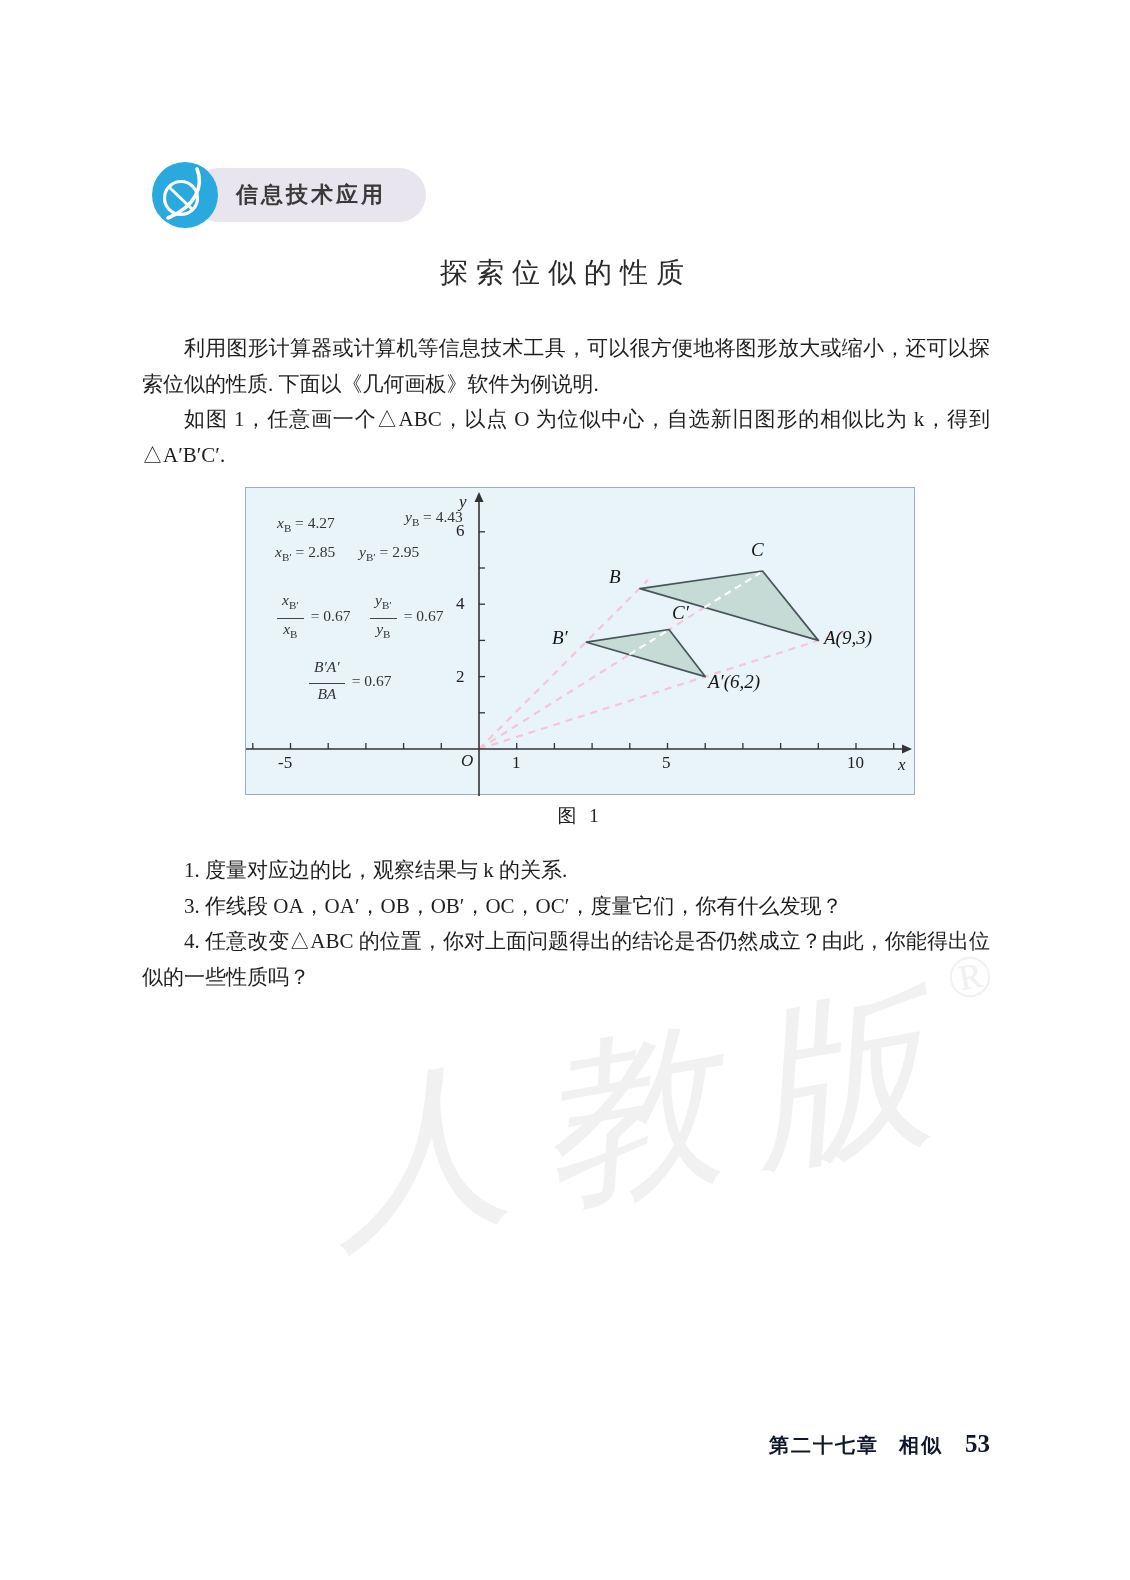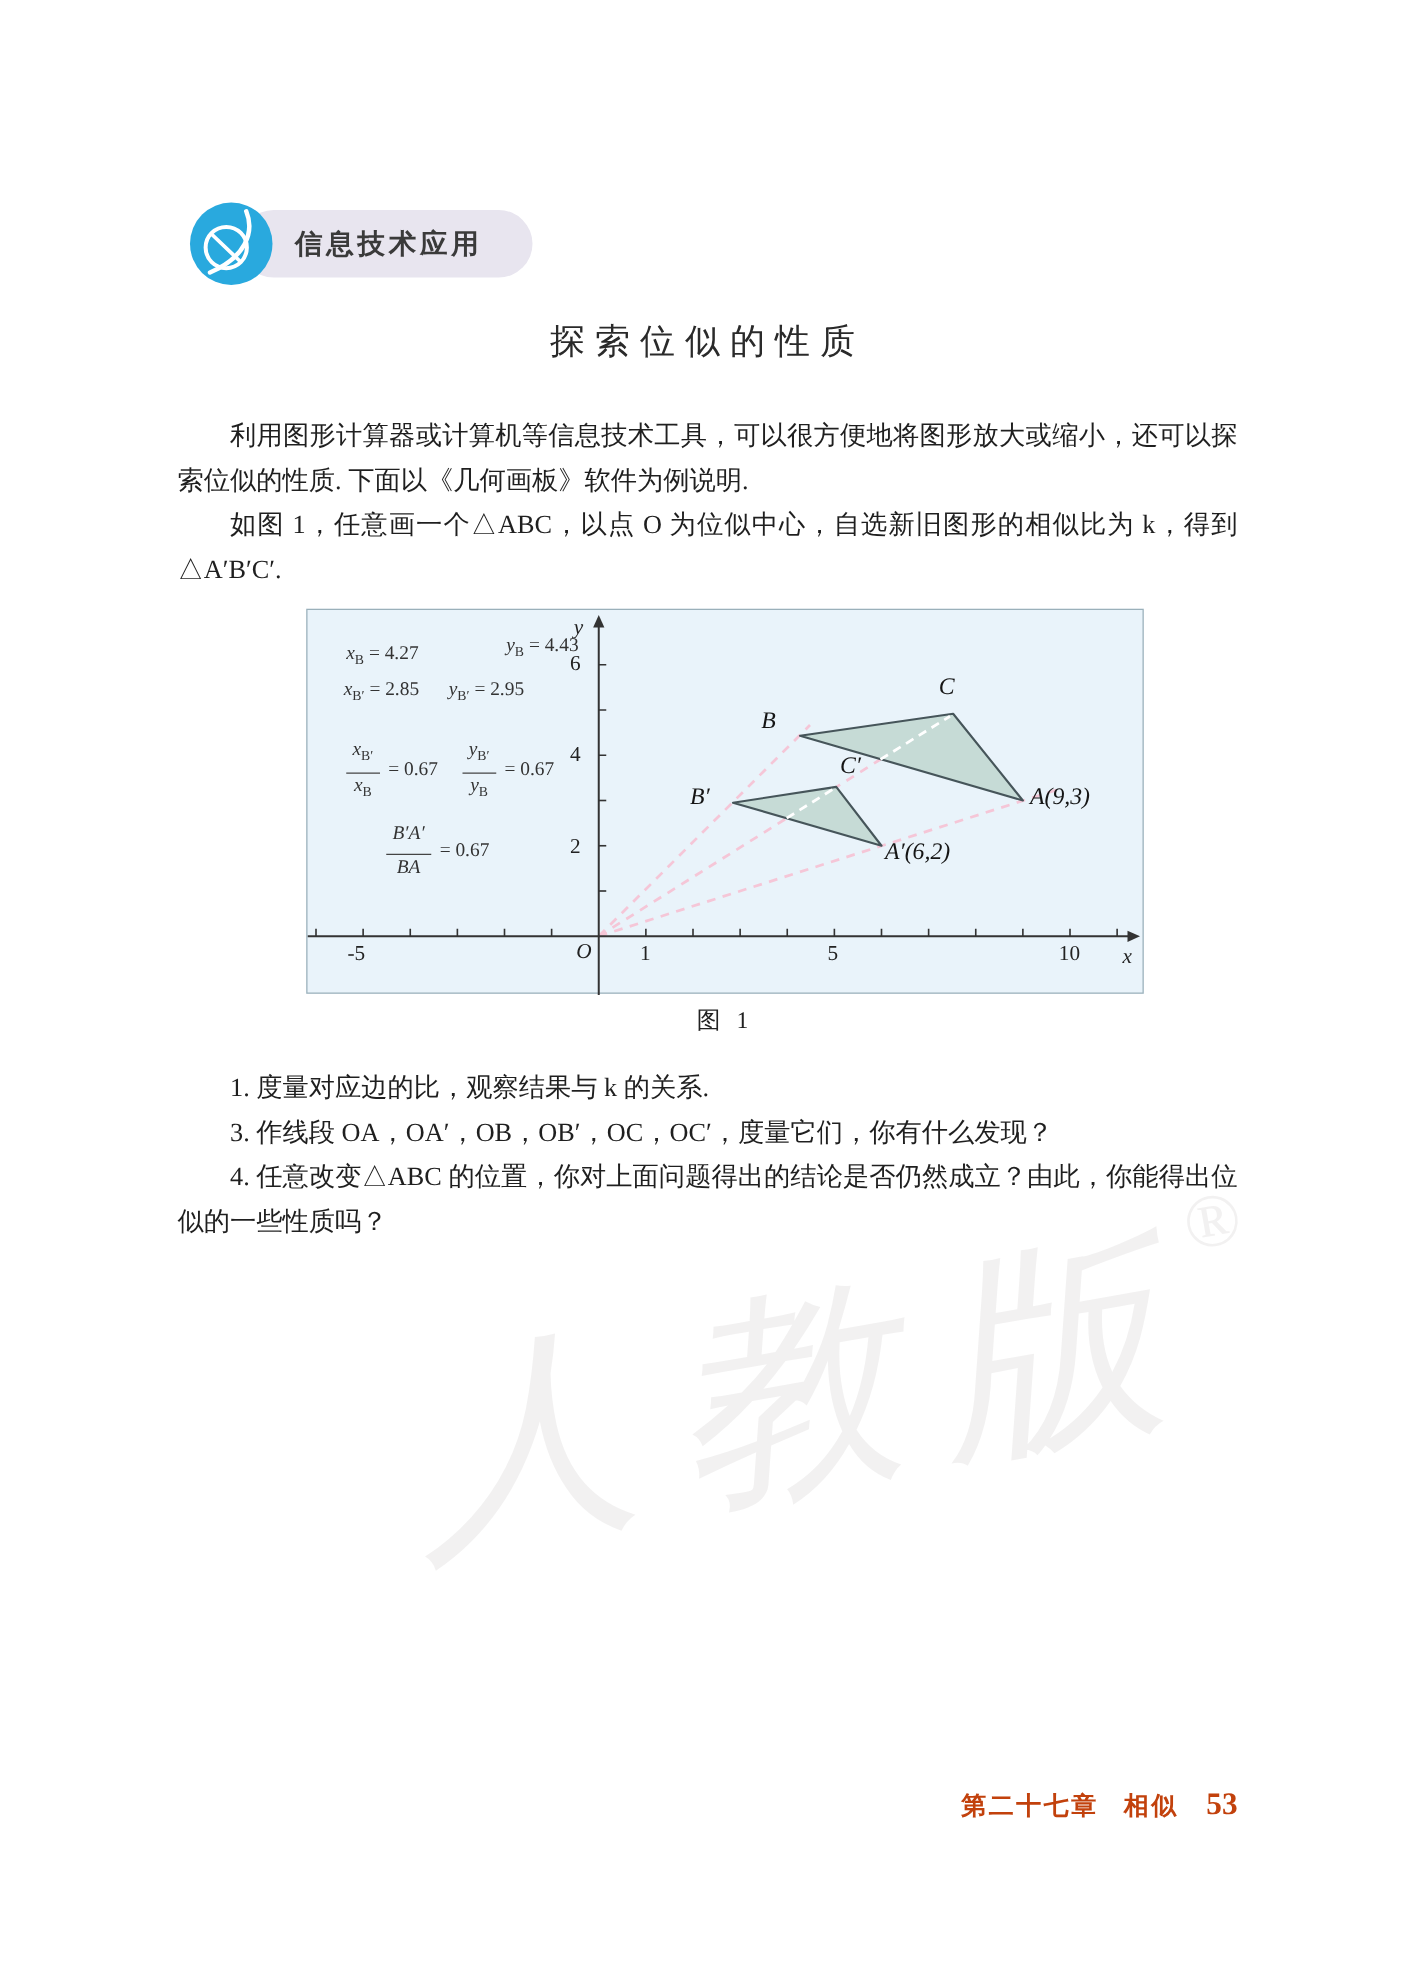--- a/index.html
+++ b/index.html
@@ -42,21 +42,21 @@
   .caption { position:absolute; left:245px; top:803px; width:670px; text-align:center;
     font-size:19px; color:#222; letter-spacing:4px; }
   
   .watermark { position:absolute; left:235px; top:990px; width:870px; height:280px;
     text-align:center; transform:rotate(-10deg); transform-origin:center;
     color:rgba(90,80,80,0.08); font-style:italic; pointer-events:none;
     font-size:180px; letter-spacing:34px; white-space:nowrap; }
   .watermark sup { font-size:60px; vertical-align:120px; letter-spacing:0; }
   
   .footer { position:absolute; left:142px; top:1430px; width:848px; text-align:right;
-    color:#c2410c; }
+    color:#0f172a; }
   .footer .chap { font-size:20px; font-weight:600; letter-spacing:2px; }
   .footer .sect { font-size:20px; font-weight:600; letter-spacing:2px; margin-left:20px; }
   .footer .pagenum { font-size:25px; font-weight:600; margin-left:22px; }
 </style>
 </head>
 <body>
 
 <div class="page">
 
   <div class="badge">

